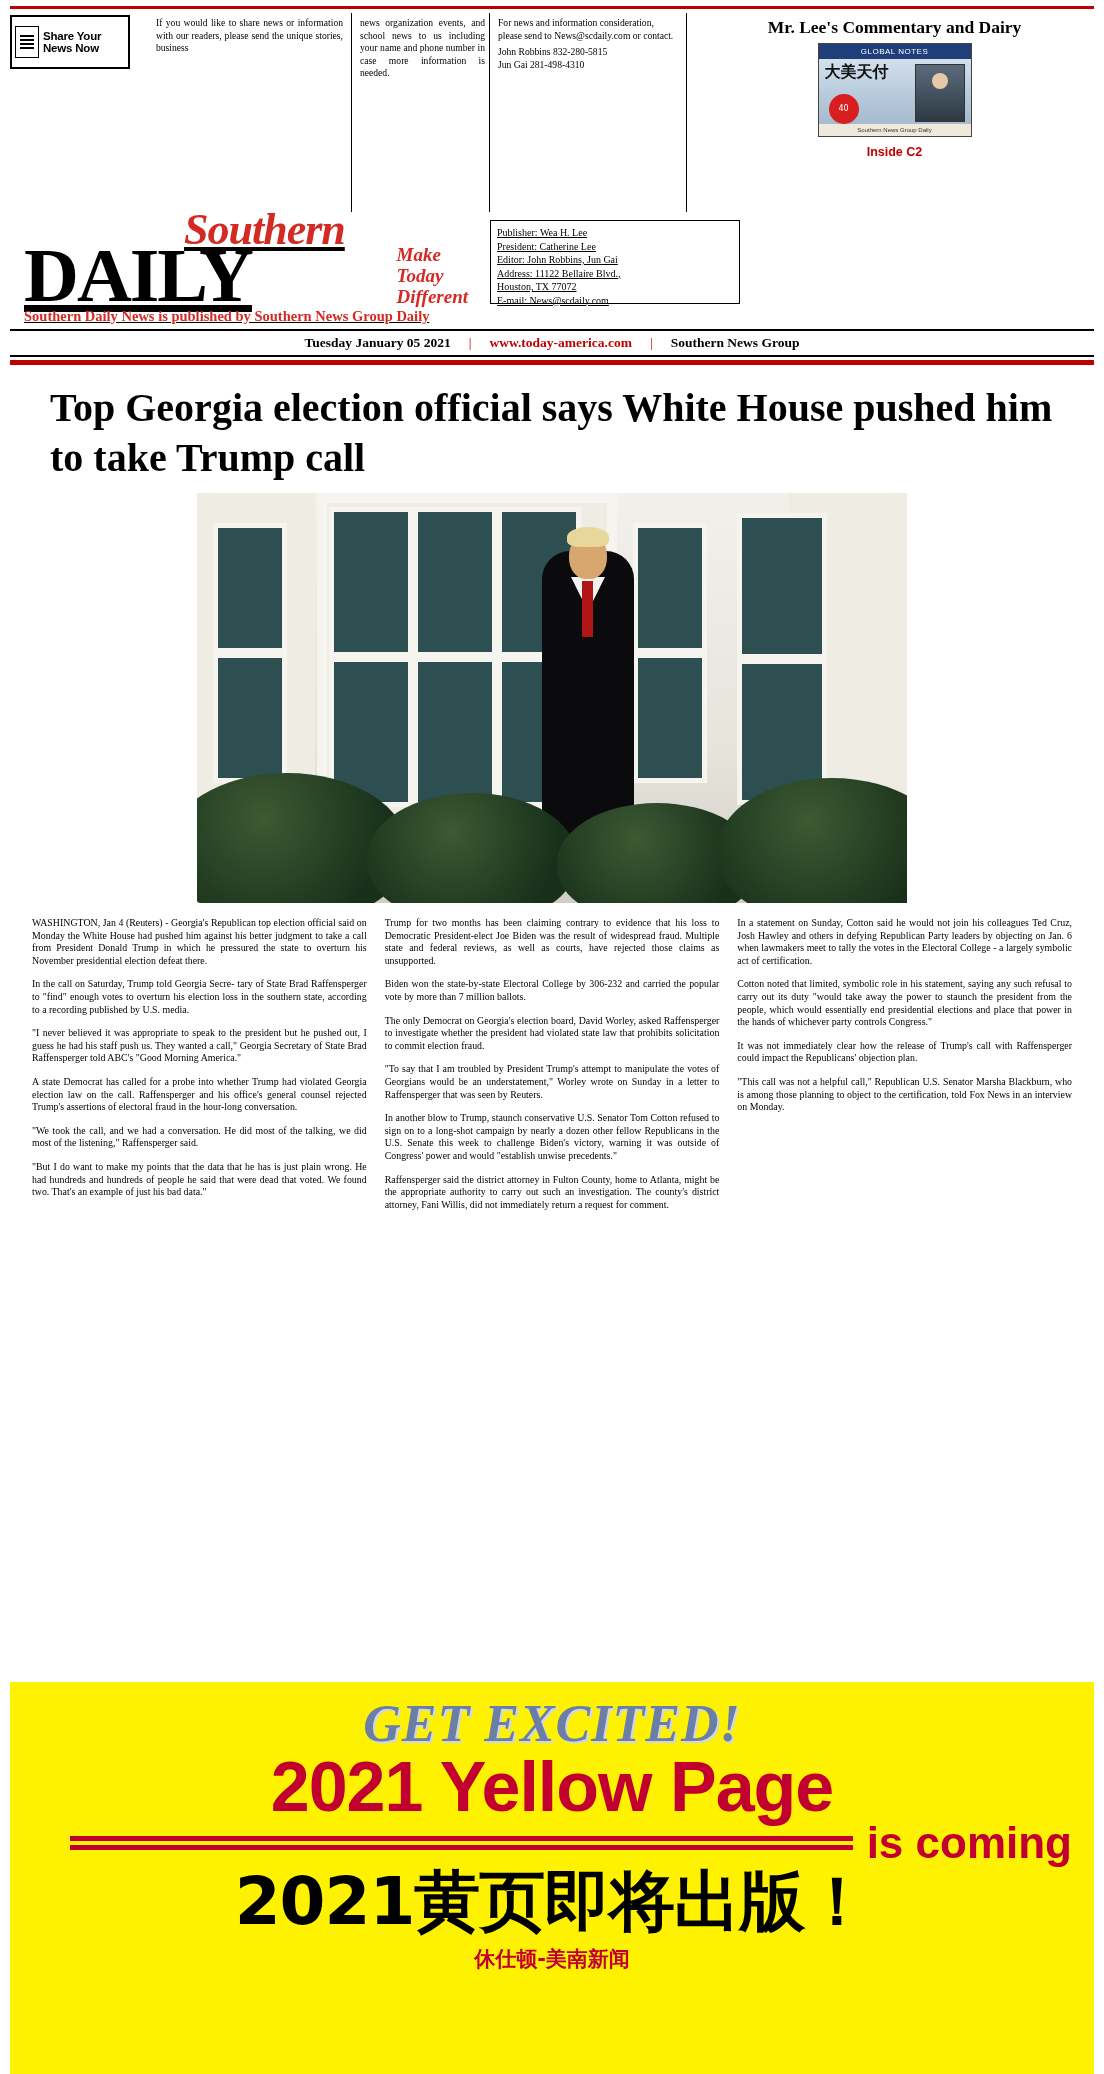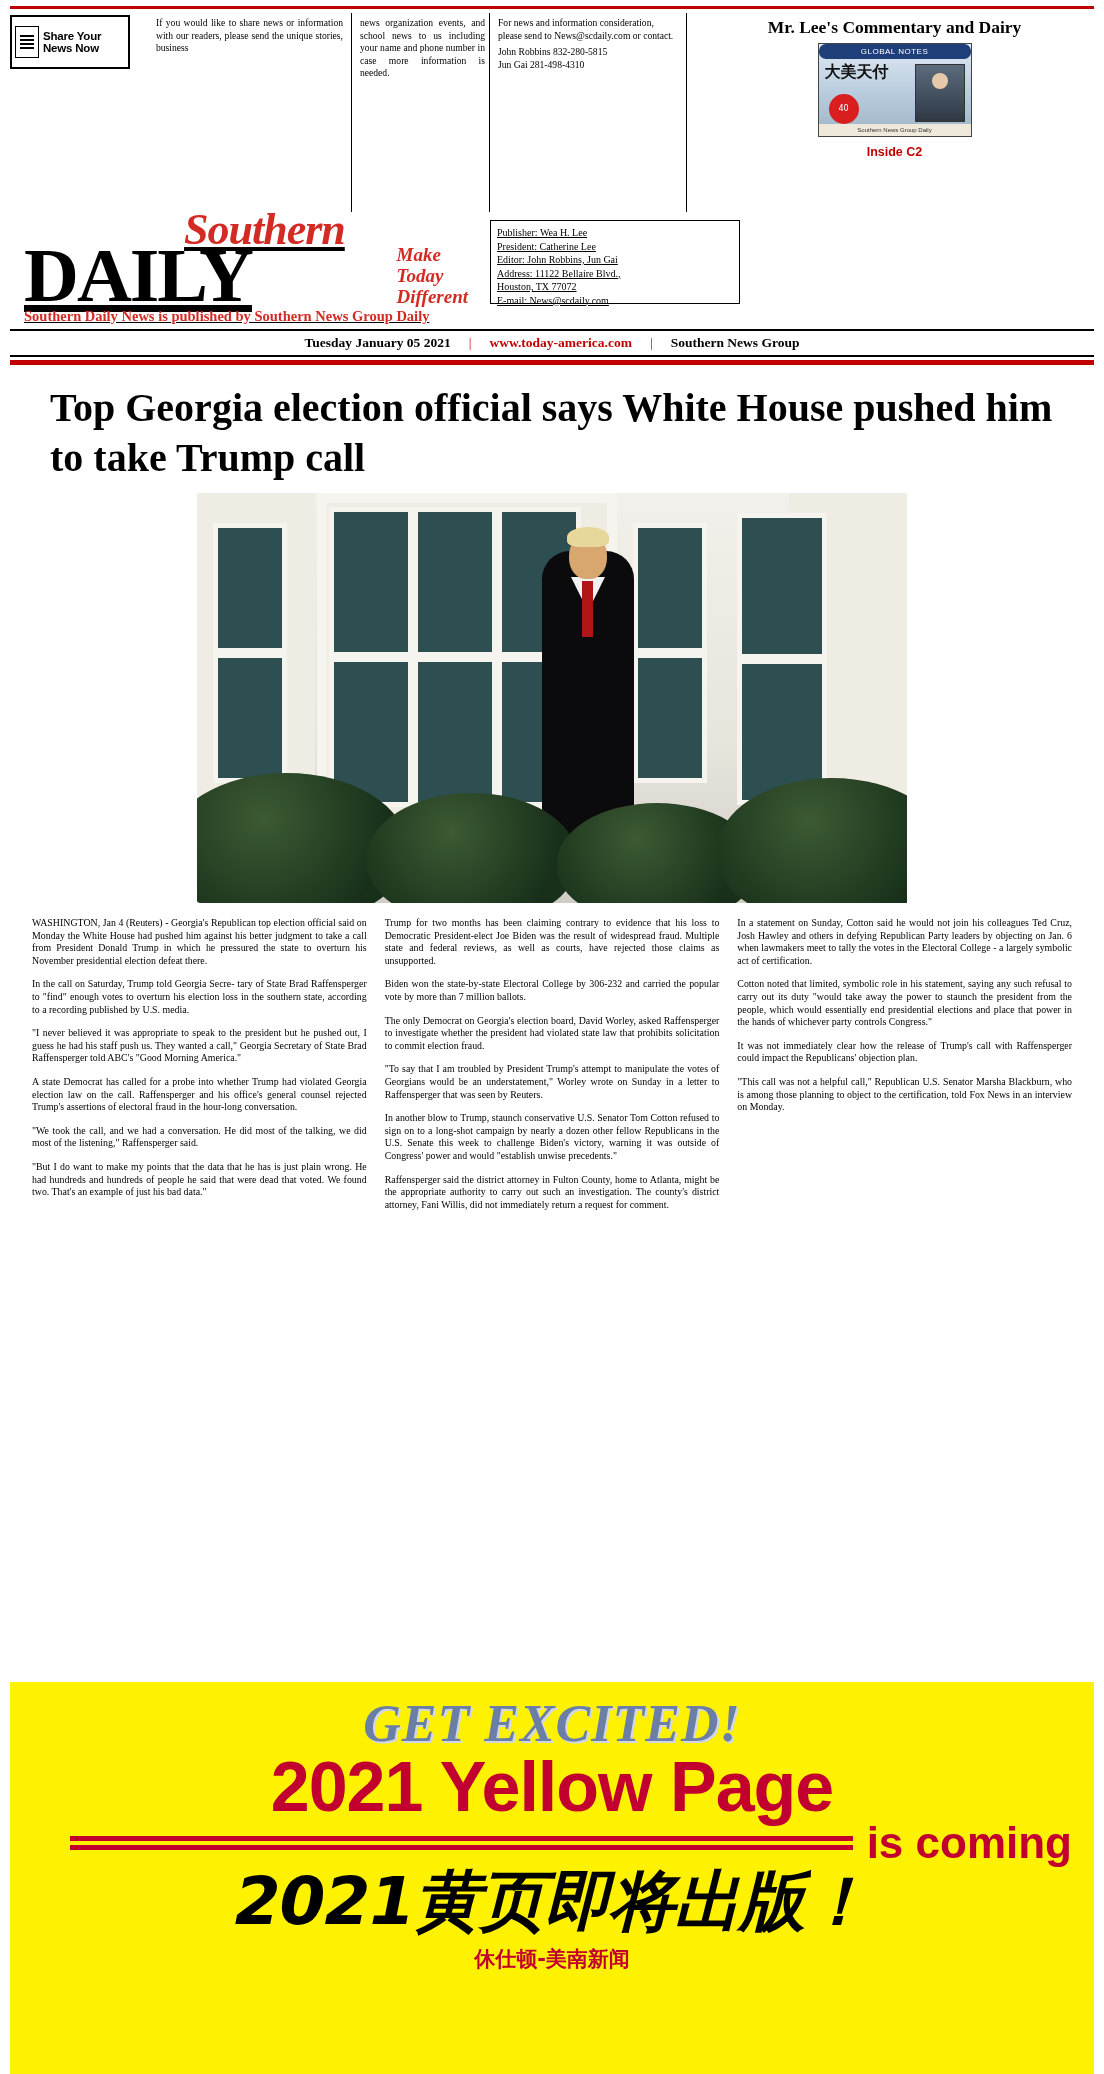--- a/index.html
+++ b/index.html
@@ -118,21 +118,20 @@
   }
   .lee-thumb .banner {
     position: absolute; top: 0; left: 0; right: 0;
     height: 15px;
     background: #1f3f7a;
     color: #fff;
     font-family: "Liberation Sans", sans-serif;
     font-size: 8px;
     line-height: 15px;
     letter-spacing: .5px;
-    border-radius: 7px;
   }
   .lee-thumb .cn {
     position: absolute; top: 18px; left: 6px;
     font-size: 16px; font-weight: bold; color: #111;
     font-family: "DejaVu Sans", sans-serif;
   }
   .lee-thumb .redstamp {
     position: absolute; left: 10px; bottom: 12px;
     width: 30px; height: 30px; border-radius: 50%;
     background: #d81e1e; color: #fff;
@@ -400,21 +399,20 @@
     color: #c2002f;
   }
   .ad-cn {
     font-family: "DejaVu Sans", sans-serif;
     font-weight: bold;
     font-size: 66px;
     line-height: 72px;
     color: #000;
     letter-spacing: -1px;
     margin-top: 0px;
-    font-style: italic;
   }
   .ad-cn2 {
     font-family: "DejaVu Sans", sans-serif;
     font-weight: bold;
     font-size: 21px;
     line-height: 34px;
     color: #c2002f;
     margin-top: 4px;
   }
 </style>

